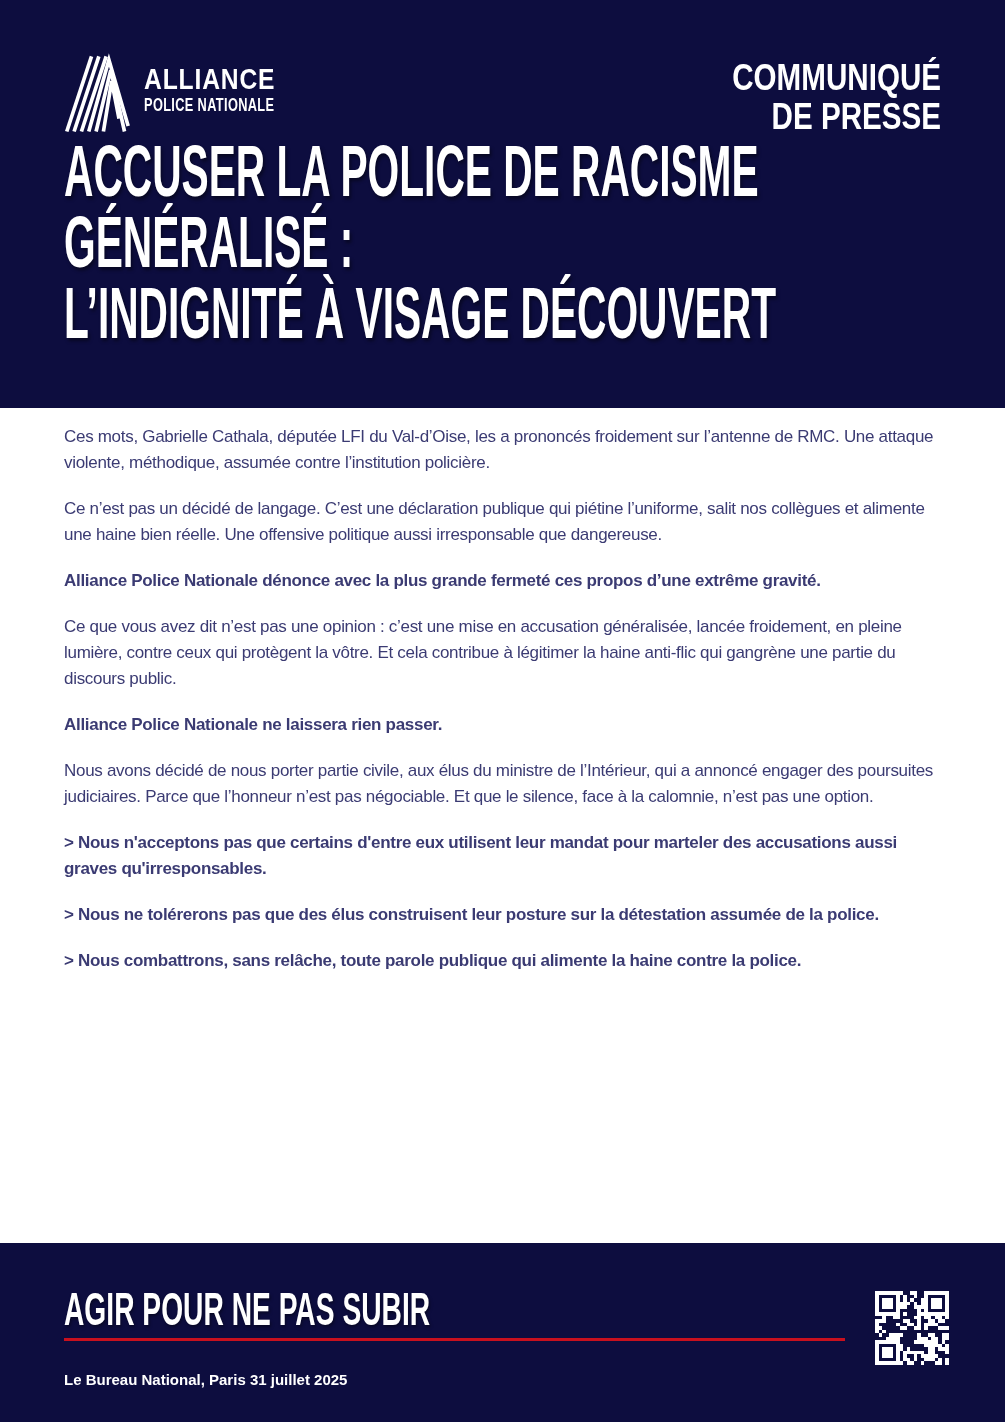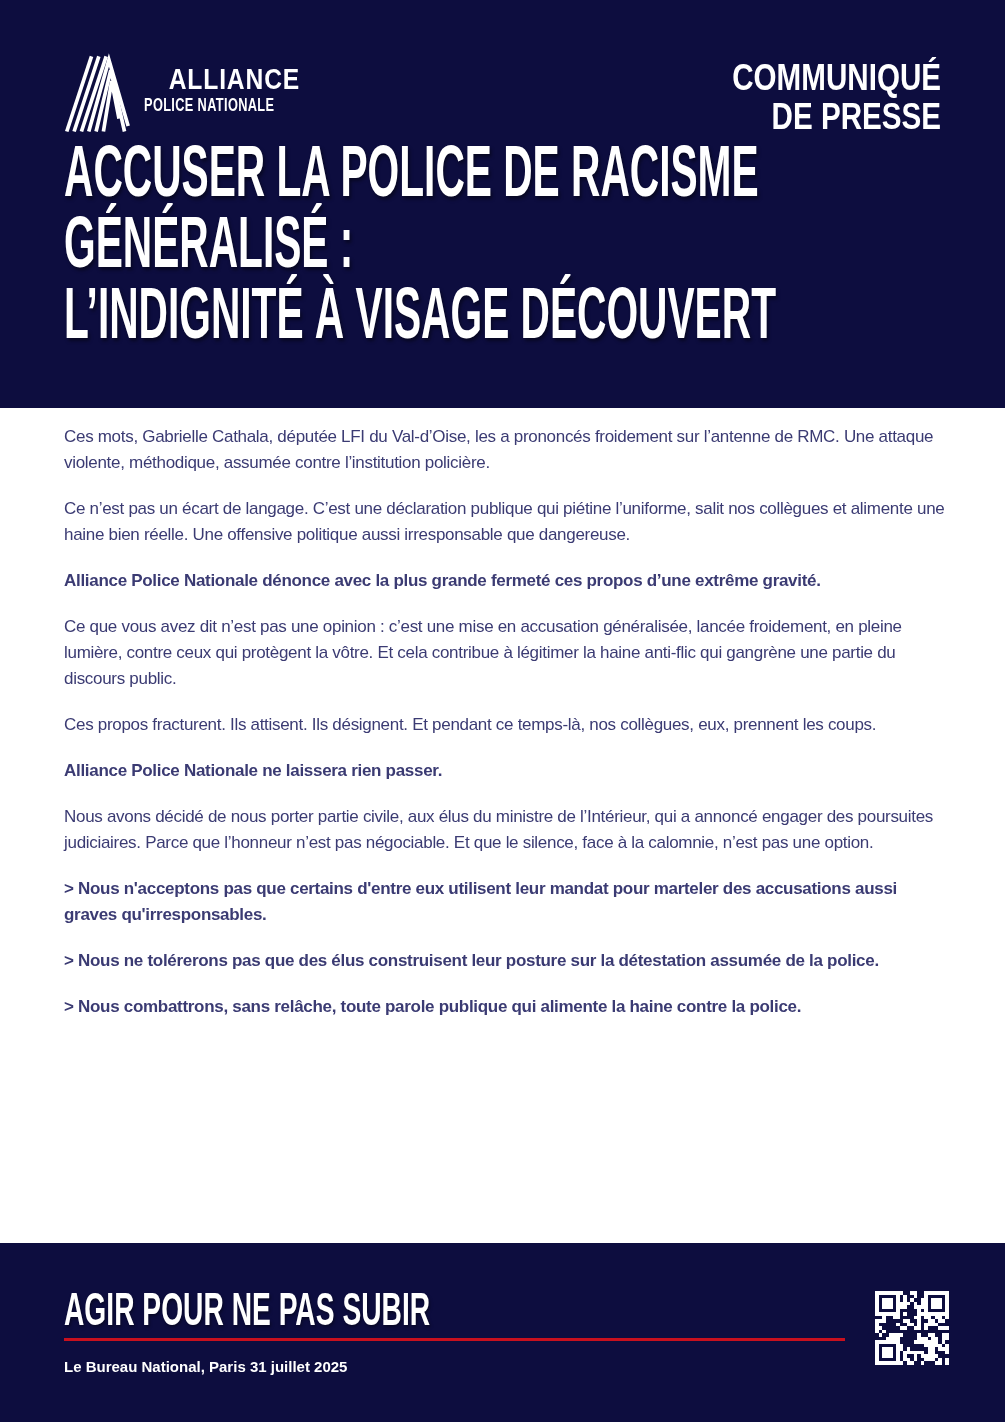--- a/index.html
+++ b/index.html
@@ -18,21 +18,21 @@
   
   .header{
     height:408px;flex:none;
     background:var(--navy);
     color:#fff;
     padding:52px 64px 0 64px;
   }
   .brand-row{display:flex;align-items:flex-start;justify-content:space-between;}
   .logo-lockup{display:flex;align-items:flex-start;gap:14px;}
   .logo-mark{width:66px;height:82px;flex:none;}
-  .wordmark{padding-top:12px;text-align:right;}
+  .wordmark{padding-top:12px;}
   .brand-name{
     font-size:29px;font-weight:700;letter-spacing:1px;
     transform:scaleX(.85);transform-origin:left;line-height:30px;white-space:nowrap;
   }
   .brand-sub{
     font-size:18px;font-weight:700;letter-spacing:.5px;
     transform:scaleX(.71);transform-origin:left;line-height:22px;white-space:nowrap;
   }
   .doc-type{
     text-align:right;font-weight:700;font-size:37px;line-height:39px;
@@ -61,21 +61,21 @@
   .footer{
     height:179px;flex:none;background:var(--navy);color:#fff;
     padding:42px 56px 0 64px;position:relative;
   }
   .slogan{
     font-size:47px;font-weight:700;line-height:48px;white-space:nowrap;
     transform:scaleX(.6);transform-origin:left;
     text-shadow:2px 2px 4px rgba(0,0,0,.4);
   }
   .divider{height:3px;width:781px;background:var(--accent_red);margin-top:5px;}
-  .signature{margin-top:17px;font-size:15px;font-weight:700;letter-spacing:0;}
+  .signature{margin-top:30px;font-size:15px;font-weight:700;letter-spacing:0;}
   .qr{
     position:absolute;right:56px;top:48px;width:74px;height:74px;
     display:grid;grid-template-columns:repeat(21,1fr);grid-template-rows:repeat(21,1fr);
   }
   .qr div{background:#fff;}
 </style>
 </head>
 <body>
 
 <header class="header">
@@ -104,24 +104,23 @@
   <div class="headline">
     <div>ACCUSER LA POLICE DE RACISME</div>
     <div>GÉNÉRALISÉ :</div>
     <div>L’INDIGNITÉ À VISAGE DÉCOUVERT</div>
   </div>
 </header>
 
 <main class="main">
   <div>
       <p class="para regular">Ces mots, Gabrielle Cathala, députée LFI du Val-d’Oise, les a prononcés froidement sur l’antenne de RMC. Une attaque violente, méthodique, assumée contre l’institution policière.</p>
-      <p class="para regular">Ce n’est pas un écart de langage. C’est une déclaration publique qui piétine l’uniforme, salit nos collègues et alimente une haine bien réelle. Une offensive politique aussi irresponsable que dangereuse.</p>
+      <p class="para regular">Ce n’est pas un décidé de langage. C’est une déclaration publique qui piétine l’uniforme, salit nos collègues et alimente une haine bien réelle. Une offensive politique aussi irresponsable que dangereuse.</p>
       <p class="para bold">Alliance Police Nationale dénonce avec la plus grande fermeté ces propos d’une extrême gravité.</p>
       <p class="para regular">Ce que vous avez dit n’est pas une opinion : c’est une mise en accusation généralisée, lancée froidement, en pleine lumière, contre ceux qui protègent la vôtre. Et cela contribue à légitimer la haine anti-flic qui gangrène une partie du discours public.</p>
-      <p class="para regular">Ces propos fracturent. Ils attisent. Ils désignent. Et pendant ce temps-là, nos collègues, eux, prennent les coups.</p>
       <p class="para bold">Alliance Police Nationale ne laissera rien passer.</p>
       <p class="para regular">Nous avons décidé de nous porter partie civile, aux élus du ministre de l’Intérieur, qui a annoncé engager des poursuites judiciaires. Parce que l’honneur n’est pas négociable. Et que le silence, face à la calomnie, n’est pas une option.</p>
       <p class="para bold">&gt; Nous n'acceptons pas que certains d'entre eux utilisent leur mandat pour marteler des accusations aussi graves qu'irresponsables.</p>
       <p class="para bold">&gt; Nous ne tolérerons pas que des élus construisent leur posture sur la détestation assumée de la police.</p>
       <p class="para bold">&gt; Nous combattrons, sans relâche, toute parole publique qui alimente la haine contre la police.</p>
     </div>
 </main>
 
 <footer class="footer">
   <div class="slogan">AGIR POUR NE PAS SUBIR</div>

